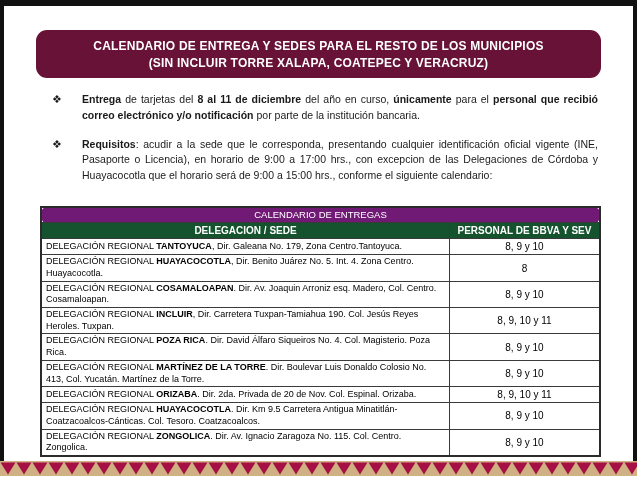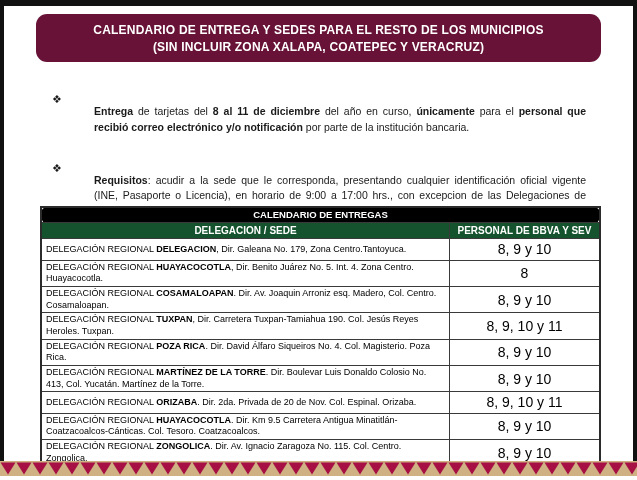--- a/index.html
+++ b/index.html
@@ -4,59 +4,59 @@
 <style>
   html,body{margin:0;padding:0;}
   body{font-family:"Liberation Sans",sans-serif;background:#ffffff;}
   .page{position:relative;width:637px;height:480px;background:#ffffff;overflow:hidden;}
 
   .top-bar{position:absolute;left:0;top:0;width:637px;height:6px;background:#111111;}
   .edge{position:absolute;top:0;width:4px;height:461px;background:#111111;}
   .edge.left{left:0;}
   .edge.right{right:0;}
 
-  .title-box{position:absolute;left:36px;top:14px;width:565px;height:48px;
+  .title-box{position:absolute;left:36px;top:30px;width:565px;height:48px;
     background:#671236;border-radius:11px;color:#ffffff;font-weight:bold;
     font-size:12px;text-align:center;display:flex;flex-direction:column;
     justify-content:center;gap:3px;letter-spacing:.2px;}
 
   .bullets{position:absolute;left:52px;top:92px;width:546px;}
   .bullet{display:flex;margin-bottom:13px;}
   .marker{width:30px;flex:0 0 30px;font-size:11px;color:#1a1a1a;padding-top:1px;}
-  .btext{margin:12px;font-size:10.5px;line-height:1.5;color:#1a1a1a;text-align:justify;}
+  .btext{margin:0;font-size:10.5px;line-height:1.5;color:#1a1a1a;text-align:justify;}
 
   table.cal{position:absolute;left:40px;top:206px;width:561px;border-collapse:collapse;
     border:2px solid #2b2b2b;font-size:9px;color:#000;}
   table.cal td,table.cal th{border:1px solid #3a3a3a;padding:1px 4px;line-height:1.3;}
-  th.cal-title{background:#000000;color:#ffffff;font-size:9.5px;text-align:center;
-    font-weight:bold;padding:1px 2px;border-radius:6px;}
+  th.cal-title{background:#701a75;color:#ffffff;font-size:9.5px;text-align:center;
+    font-weight:normal;padding:1px 2px;border-radius:6px;}
   th.col-h{background:#14532d;color:#ffffff;font-size:10px;text-align:center;font-weight:bold;}
   td.sede{width:399px;text-align:left;}
-  td.days{text-align:center;vertical-align:middle;font-size:14px;}
+  td.days{text-align:center;vertical-align:middle;font-size:10px;}
 
   .logo{position:absolute;left:561px;top:414px;width:72px;text-align:center;}
   .logo svg{display:block;margin:0 auto;}
   .tagline{font-size:4.5px;color:#555;font-weight:bold;letter-spacing:.4px;margin-top:1px;}
   .tagline .amor{color:#c0203e;}
   .logoname{font-size:8px;color:#c0203e;font-weight:bold;letter-spacing:.6px;}
 
   .zigzag{position:absolute;left:0;top:461px;width:637px;height:15px;}
 </style>
 </head>
 <body>
 
 <div class="page">
 
   <div class="top-bar"></div>
   <div class="edge left"></div>
   <div class="edge right"></div>
 
   <div class="title-box">
     <div>CALENDARIO DE ENTREGA Y SEDES PARA EL RESTO DE LOS MUNICIPIOS</div>
-    <div>(SIN INCLUIR ZONA XALAPA, COATEPEC Y VERACRUZ)</div>
+    <div>(SIN INCLUIR TORRE XALAPA, COATEPEC Y VERACRUZ)</div>
   </div>
 
   <div class="bullets" id="bullets">
       <div class="bullet">
         <span class="marker">❖</span>
         <p class="btext"><b>Entrega</b> de tarjetas del <b>8 al 11 de diciembre</b> del año en curso, <b>únicamente</b> para el <b>personal que recibió correo electrónico y/o notificación</b> por parte de la institución bancaria.</p>
       </div>
       <div class="bullet">
         <span class="marker">❖</span>
         <p class="btext"><b>Requisitos</b>: acudir a la sede que le corresponda, presentando cualquier identificación oficial vigente (INE, Pasaporte o Licencia), en horario de 9:00 a 17:00 hrs., con excepcion de las Delegaciones de Córdoba y Huayacocotla que el horario será de 9:00 a 15:00 hrs., conforme el siguiente calendario:</p>
@@ -68,33 +68,33 @@
       <tr>
         <th class="cal-title" colspan="2">CALENDARIO DE ENTREGAS</th>
       </tr>
       <tr>
         <th class="col-h">DELEGACION / SEDE</th>
         <th class="col-h">PERSONAL DE BBVA Y SEV</th>
       </tr>
     </thead>
     <tbody id="rows">
         <tr>
-          <td class="sede">DELEGACIÓN REGIONAL <b>DELEGACION</b>, Dir. Galeana No. 179, Zona Centro.Tantoyuca.</td>
+          <td class="sede">DELEGACIÓN REGIONAL <b>TANTOYUCA</b>, Dir. Galeana No. 179, Zona Centro.Tantoyuca.</td>
           <td class="days">8, 9 y 10</td>
         </tr>
         <tr>
           <td class="sede">DELEGACIÓN REGIONAL <b>HUAYACOCOTLA</b>, Dir. Benito Juárez No. 5. Int. 4. Zona Centro. Huayacocotla.</td>
           <td class="days">8</td>
         </tr>
         <tr>
           <td class="sede">DELEGACIÓN REGIONAL <b>COSAMALOAPAN</b>. Dir. Av. Joaquin Arroniz esq. Madero, Col. Centro. Cosamaloapan.</td>
           <td class="days">8, 9 y 10</td>
         </tr>
         <tr>
-          <td class="sede">DELEGACIÓN REGIONAL <b>TUXPAN</b>, Dir. Carretera Tuxpan-Tamiahua 190. Col. Jesús Reyes Heroles. Tuxpan.</td>
+          <td class="sede">DELEGACIÓN REGIONAL <b>INCLUIR</b>, Dir. Carretera Tuxpan-Tamiahua 190. Col. Jesús Reyes Heroles. Tuxpan.</td>
           <td class="days">8, 9, 10 y 11</td>
         </tr>
         <tr>
           <td class="sede">DELEGACIÓN REGIONAL <b>POZA RICA</b>. Dir. David Álfaro Siqueiros No. 4. Col. Magisterio. Poza Rica.</td>
           <td class="days">8, 9 y 10</td>
         </tr>
         <tr>
           <td class="sede">DELEGACIÓN REGIONAL <b>MARTÍNEZ DE LA TORRE</b>. Dir. Boulevar Luis Donaldo Colosio No. 413, Col. Yucatán. Martínez de la Torre.</td>
           <td class="days">8, 9 y 10</td>
         </tr>

